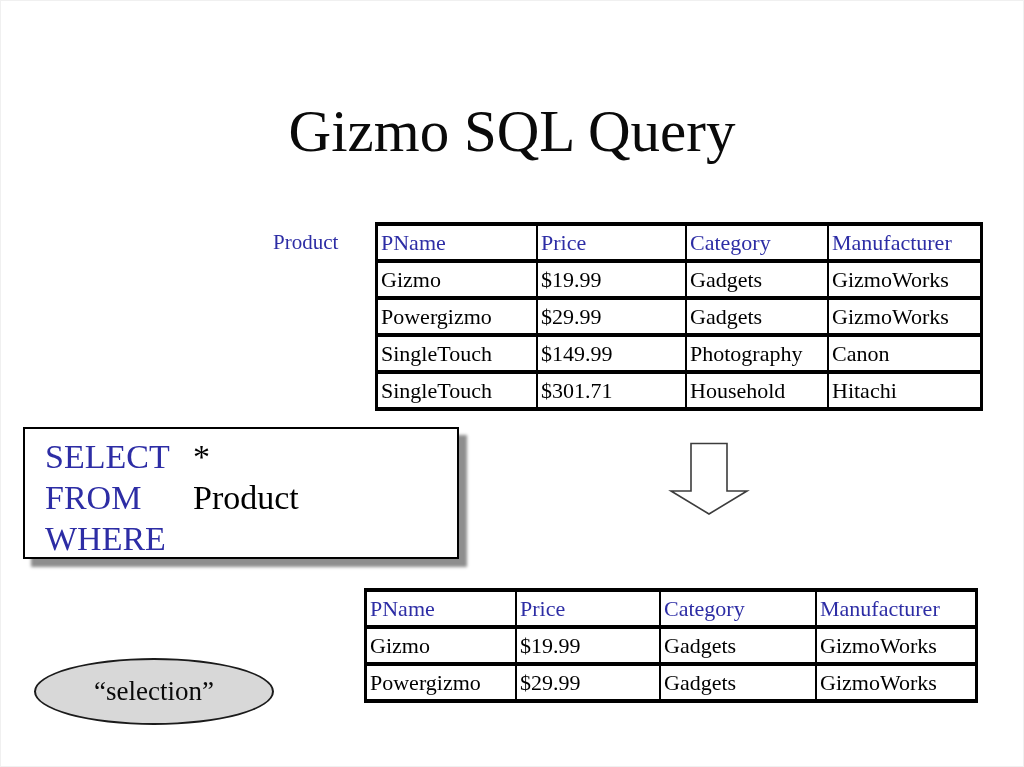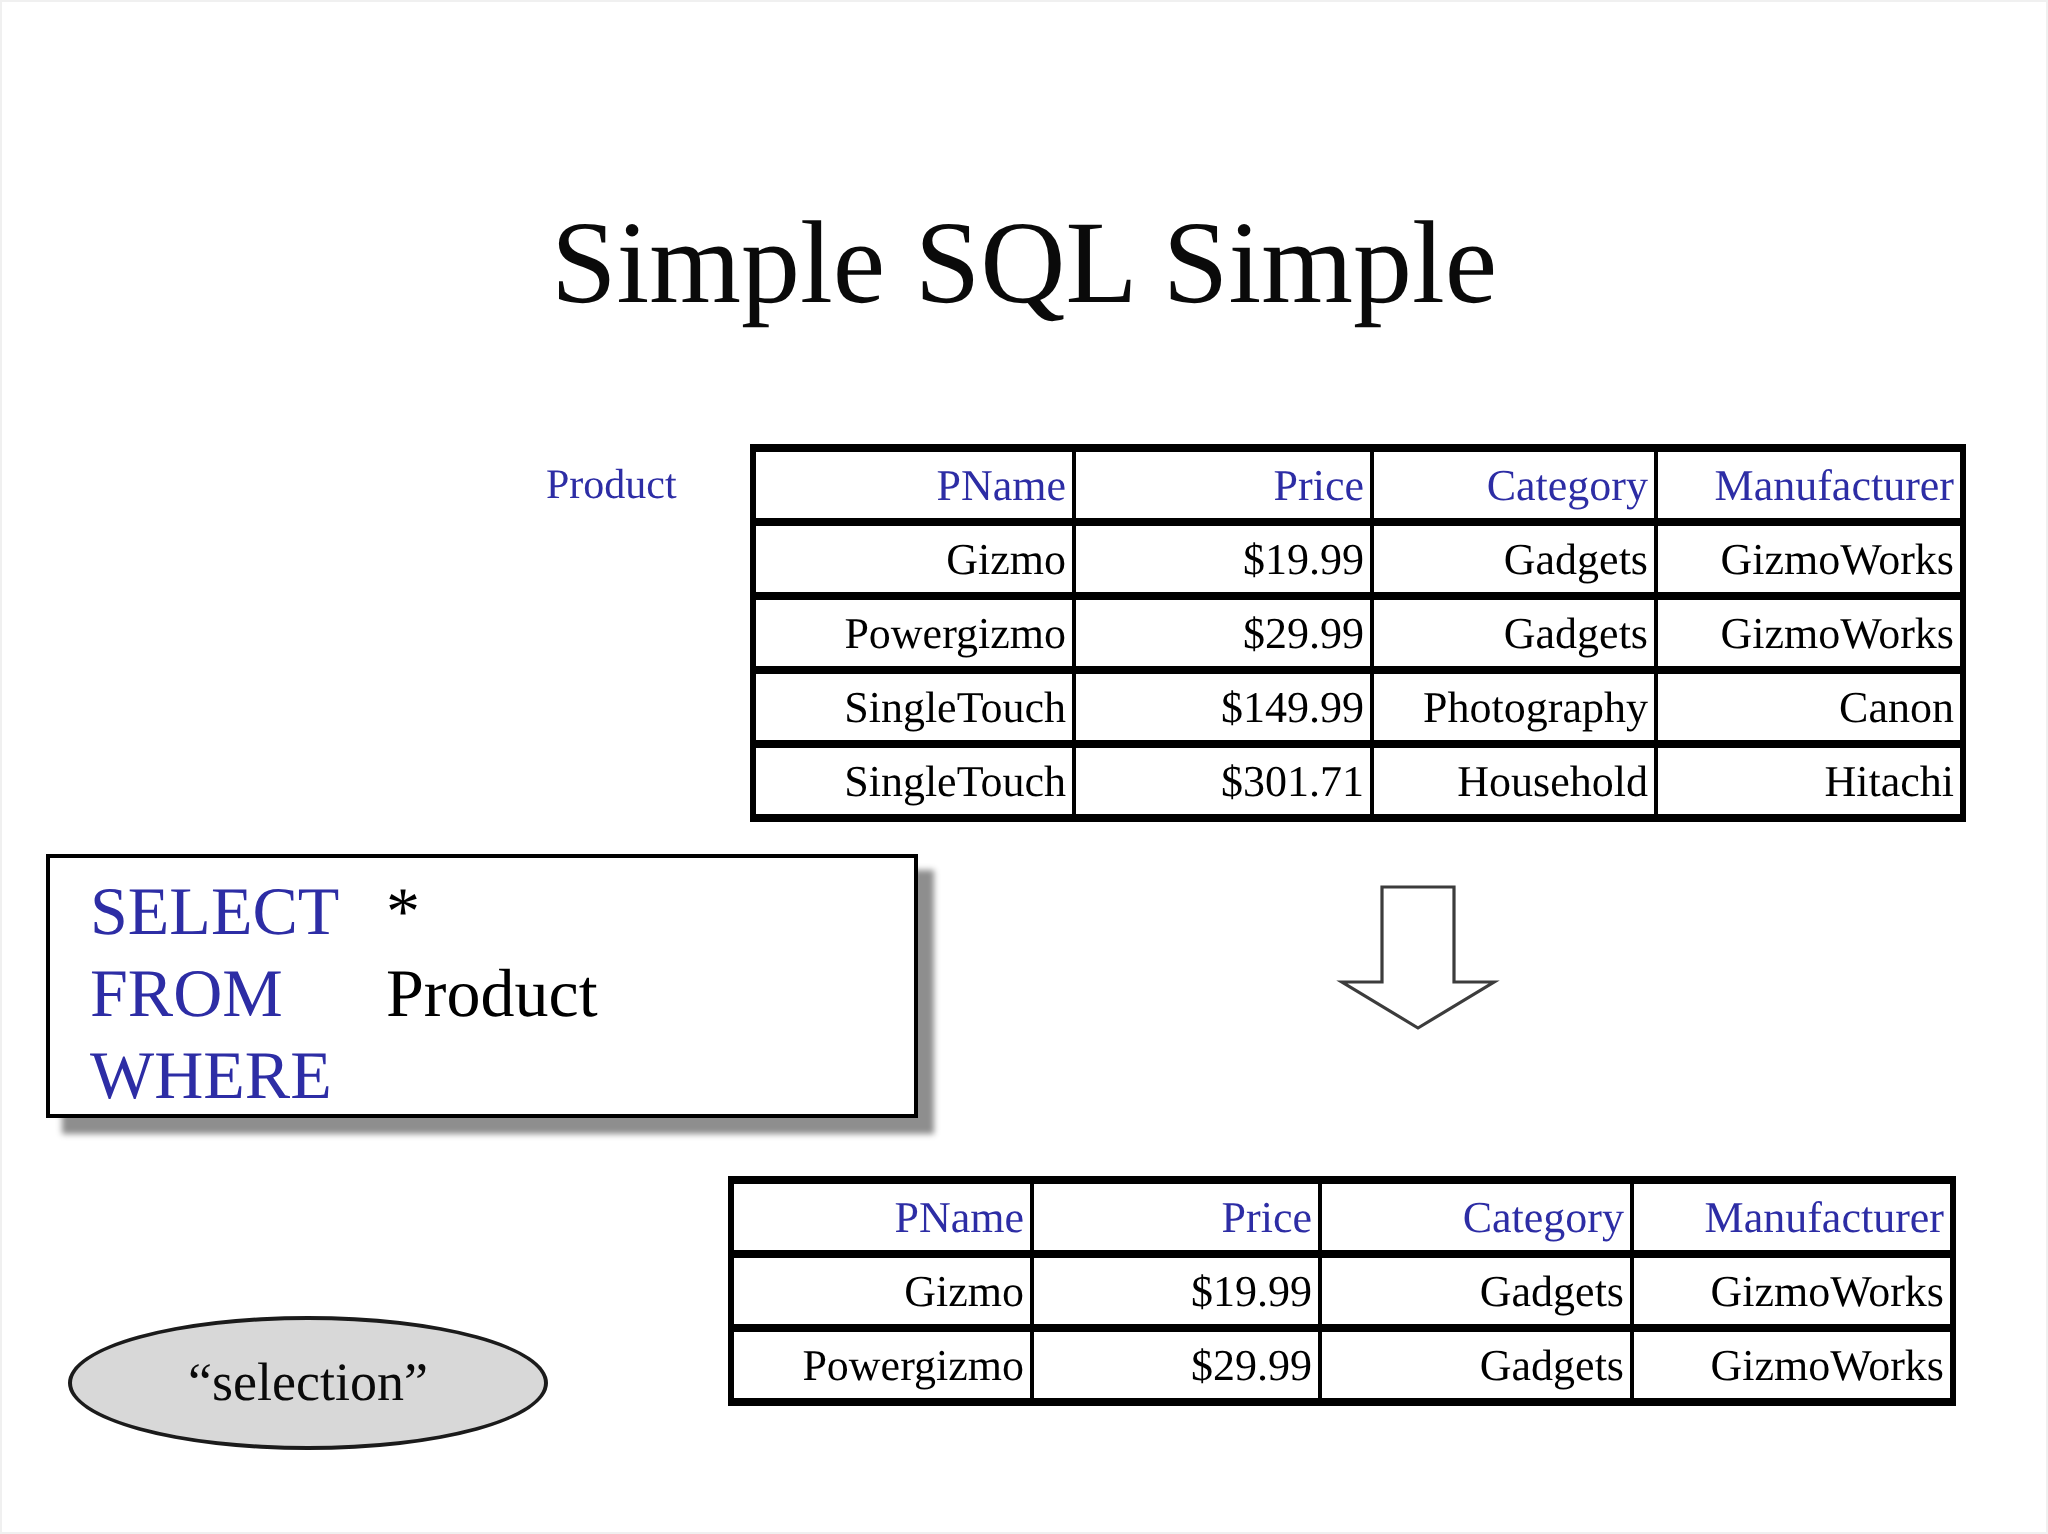--- a/index.html
+++ b/index.html
@@ -14,21 +14,21 @@
   }
   .tbl-label{
     position:absolute;left:272px;top:229px;font-size:21px;color:#2D2DA5;
   }
   table.rel{
     position:absolute;border-collapse:separate;border-spacing:0;
     border:2px solid #000;background:#fff;table-layout:fixed;
   }
   table.rel td{
     border:2px solid #000;border-left-width:1px;border-right-width:1px;
-    text-align:right;vertical-align:middle;font-size:22px;height:33px;
+    text-align:left;vertical-align:middle;font-size:22px;height:33px;
     padding:0 3px;overflow:hidden;white-space:nowrap;background:#fff;
   }
   table.rel td.hdr{color:#2D2DA5;}
   .top-table{left:374px;top:221px;}
   .result-table{left:363px;top:587px;}
   .sql-box{
     position:absolute;left:22px;top:426px;width:436px;height:132px;
     box-sizing:border-box;border:2px solid #000;background:#fff;
     box-shadow:8px 8px 3px #8e8e8e;padding:7px 0 0 20px;
   }
@@ -41,21 +41,21 @@
     box-sizing:border-box;background:#d8d8d8;border:2px solid #1b1b1b;
     border-radius:50%;display:flex;align-items:center;justify-content:center;
     font-size:27px;color:#0a0a0a;
   }
 </style>
 </head>
 <body>
 
 <div class="slide">
 
-  <div class="title">Simple SQL Simple</div>
+  <div class="title">Gizmo SQL Query</div>
 
   <div class="tbl-label">Product</div>
 
   <table class="rel top-table">
     <colgroup>
       <col style="width:160px">
         <col style="width:149px">
         <col style="width:142px">
         <col style="width:153px">
     </colgroup>

